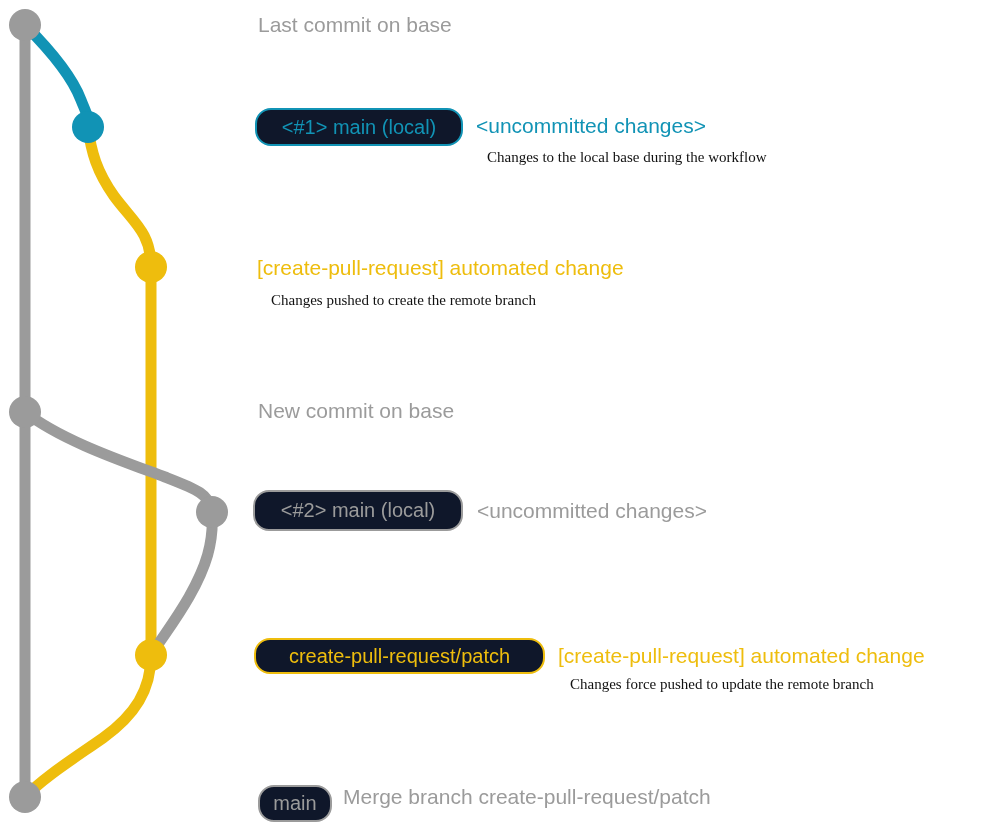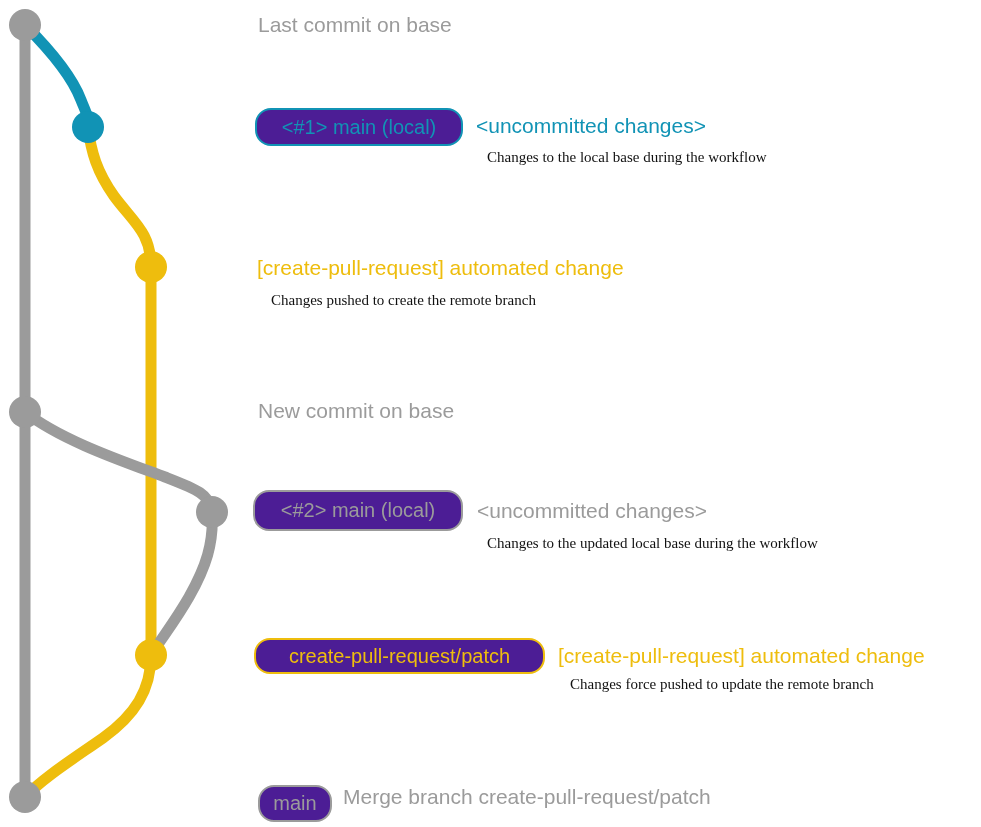--- a/index.html
+++ b/index.html
@@ -29,21 +29,21 @@
     position:absolute;
     display:flex;
     align-items:center;
     justify-content:center;
     border:2px solid currentColor;
     border-radius:16px;
     box-sizing:border-box;
     font-family:"Liberation Sans","DejaVu Sans",sans-serif;
     font-size:20px;
     white-space:nowrap;
-    background:#4c1d95;
+    background:#0f172a;
   }
   svg { position:absolute; left:0; top:0; }
 </style>
 </head>
 <body>
 
 <div class="stage">
 
   <svg width="260" height="827" viewBox="0 0 260 827">
     <path d="M25 25 L25 797" fill="none" stroke-width="11" stroke="#9B9B9B"></path>
@@ -70,21 +70,20 @@
 
   <div class="abs sans c-yellow" style="left:257px; top:256px;">[create-pull-request] automated change</div>
   <div class="abs sans c-gray" style="left:258px; top:399px;">New commit on base</div>
 
   <div class="abs serif" style="left:271px; top:288px;">Changes pushed to create the remote branch</div>
 
   <div class="badge c-gray" style="left:253px; top:490px; width:210px; height:41px;">
     <span>&lt;#2&gt; main (local)</span>
   </div>
   <div class="abs sans c-gray" style="left:477px; top:499px;">&lt;uncommitted changes&gt;</div>
-  <div class="abs serif" style="left:487px; top:531px;">Changes to the updated local base during the workflow</div>
 
   <div class="badge c-yellow" style="left:254px; top:638px; width:291px; height:36px;">
     <span>create-pull-request/patch</span>
   </div>
   <div class="abs sans c-yellow" style="left:558px; top:644px;">[create-pull-request] automated change</div>
   <div class="abs serif" style="left:570px; top:672px;">Changes force pushed to update the remote branch</div>
 
   <div class="badge c-gray" style="left:258px; top:779px; width:74px; height:37px;margin-top:6px;">
     <span>main</span>
   </div>

